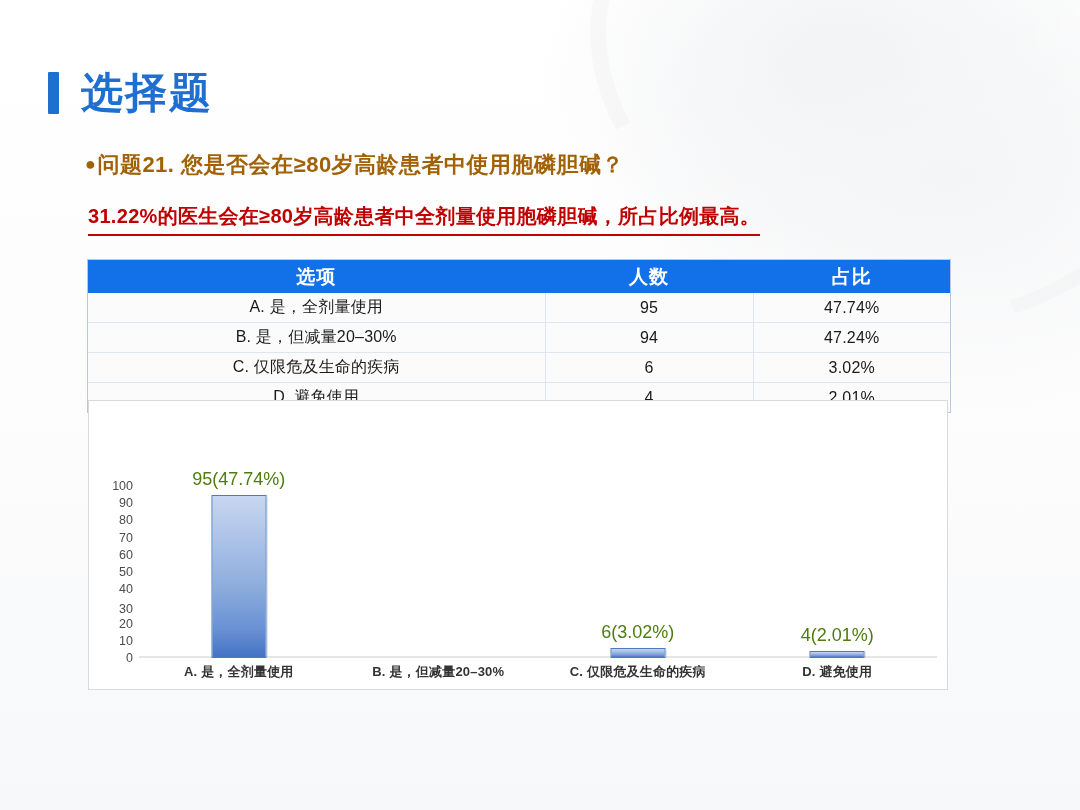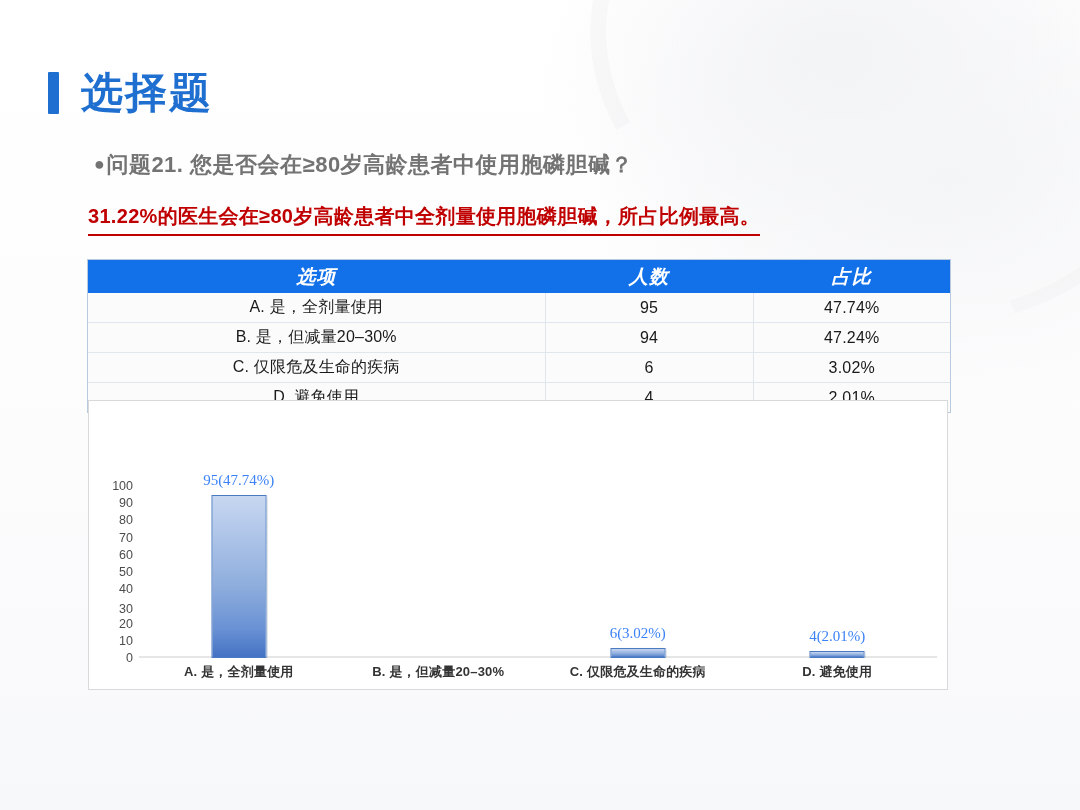--- a/index.html
+++ b/index.html
@@ -59,26 +59,26 @@
     font-size: 42px;
     font-weight: bold;
     color: #1f6fd0;
     letter-spacing: 2px;
     line-height: 1;
   }
 
   
   #question-line {
     position: absolute;
-    left: 94px;
+    left: 85px;
     top: 150px;
     z-index: 2;
     font-size: 22px;
     font-weight: bold;
-    color: #737373;
+    color: #a16207;
     letter-spacing: 0.5px;
     white-space: nowrap;
   }
   #question-line .bullet {
     font-size: 18px;
     vertical-align: 2px;
     margin-right: 1px;
   }
 
   
@@ -114,21 +114,20 @@
 
   #result-table thead th {
     background: #1271e8;
     color: #ffffff;
     font-size: 19px;
     font-weight: bold;
     height: 31px;
     letter-spacing: 1px;
     border-right: 1px solid #1271e8;
     text-align: center;
-    font-style: italic;
   }
   #result-table thead th:last-child { border-right: none; }
 
   #result-table tbody td {
     height: 27px;
     font-size: 16px;
     color: #1a1a1a;
     text-align: center;
     border-bottom: 1px solid #dfe6ee;
     border-right: 1px solid #dfe6ee;
@@ -208,25 +207,24 @@
     width: 55px;
     background: linear-gradient(180deg, #c7d7f0 0%, #b3c8ea 20%, #8faedd 55%, #6a92d4 82%, #4472c4 100%);
     border: 1px solid #4a7ac0;
     box-sizing: border-box;
     box-shadow: 1px 0 1px rgba(0,0,0,0.10);
   }
   .bar-label {
     position: absolute;
     left: 50%;
     transform: translateX(-50%);
-    font-size: 15px;
-    color: #3b82f6;
+    font-size: 18px;
+    color: #4d7c0f;
     white-space: nowrap;
     line-height: 1;
-    font-family: Liberation Serif, serif;
   }
 
   
   .x-labels {
     position: absolute;
     left: 50px;
     right: 10px;
     top: 262px;
     height: 20px;
   }

